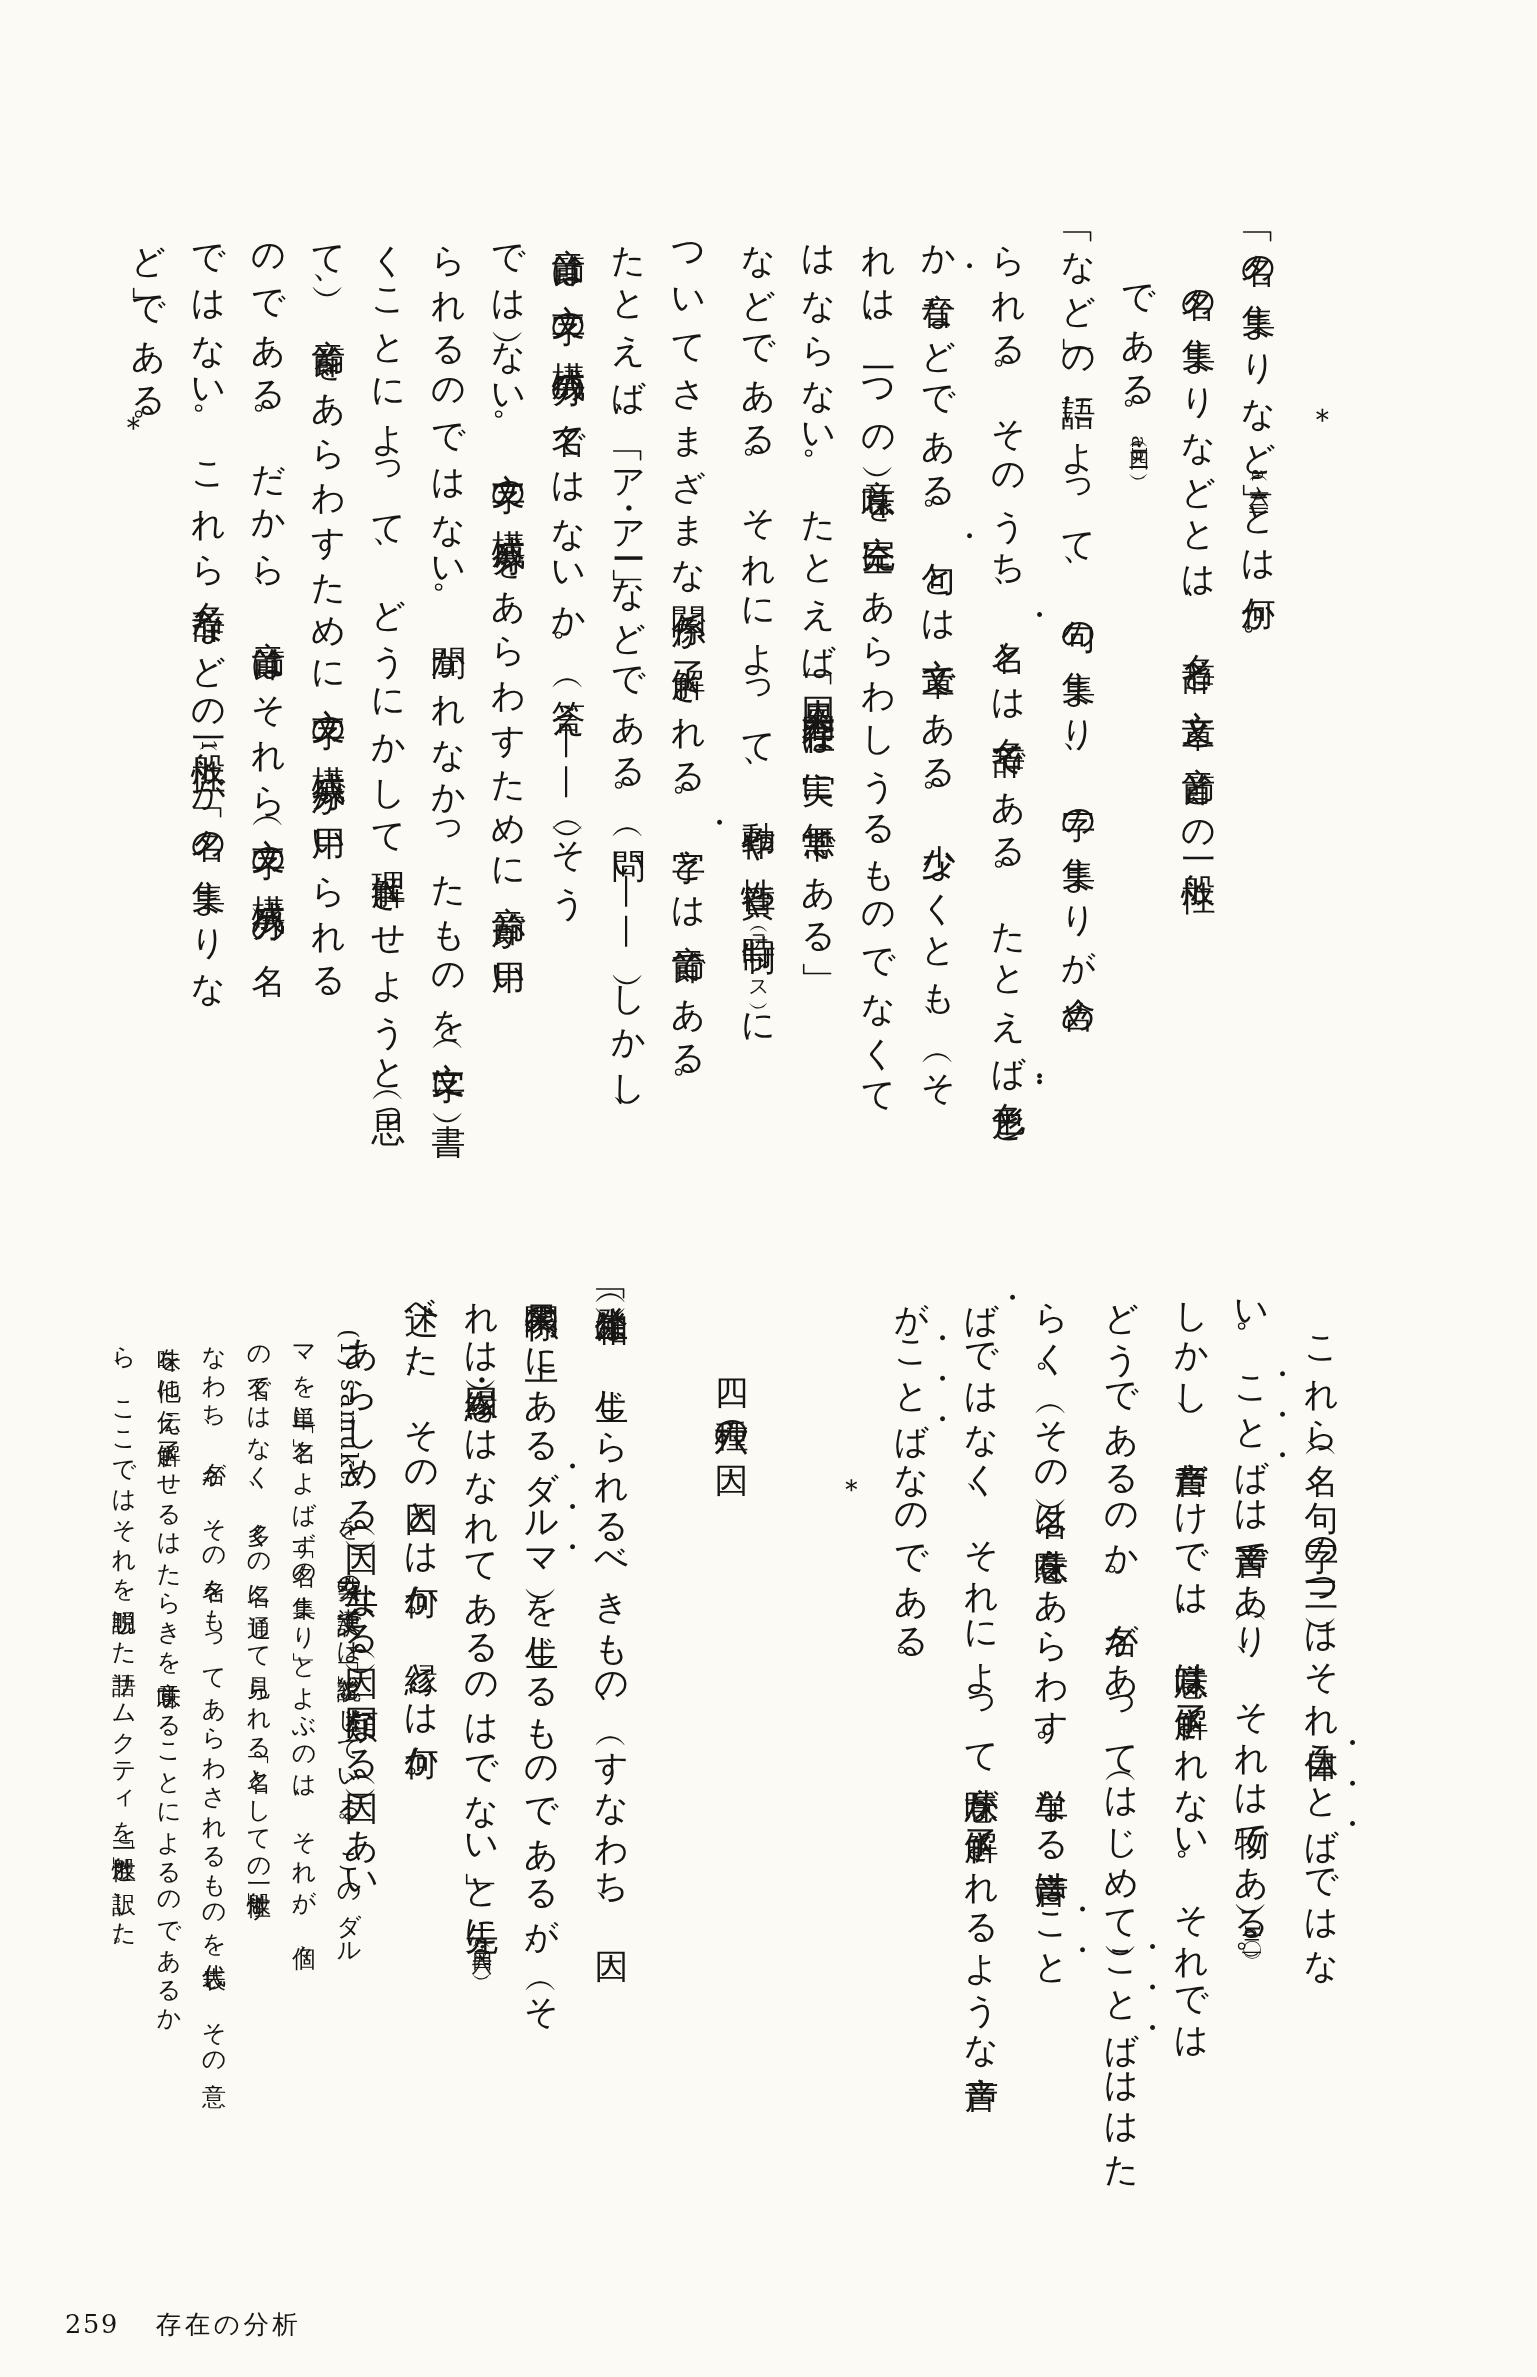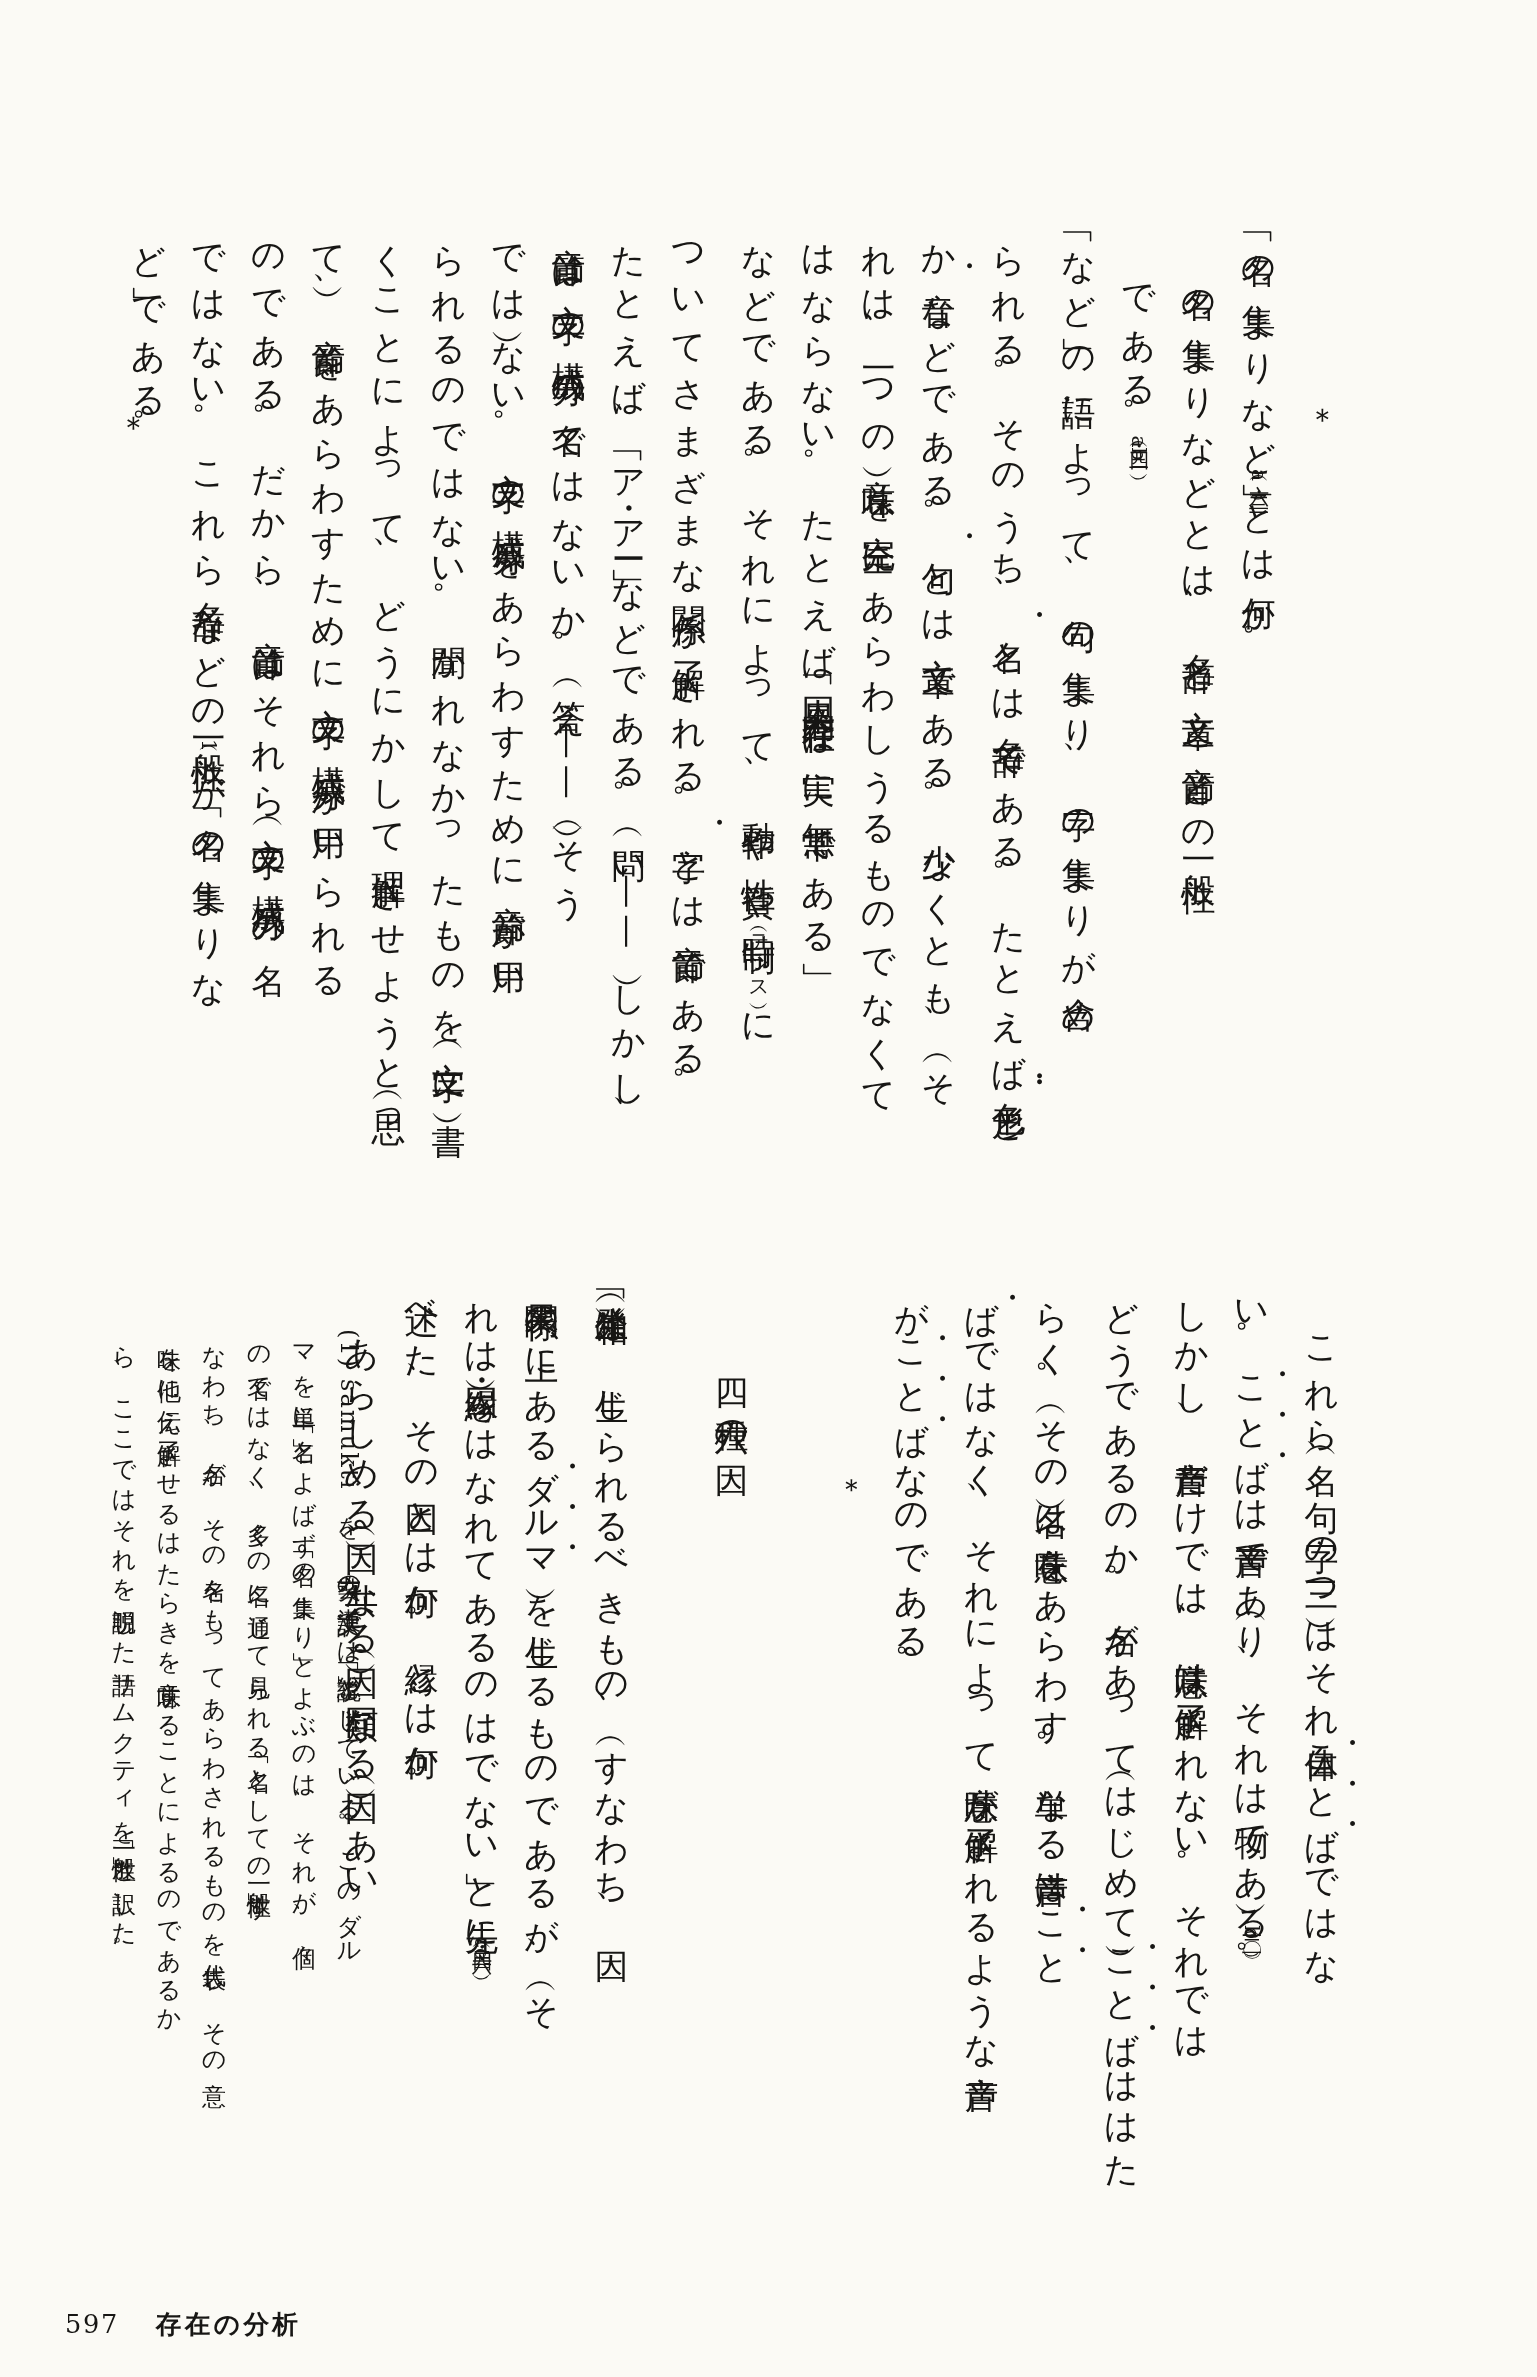--- a/index.html
+++ b/index.html
@@ -47,21 +47,21 @@
   }
   
   .star{position:absolute;font-size:31px;line-height:1;}
   .star-top-right{left:1307px;top:404px;}
   .star-top-left{left:118px;top:412px;}
   
   .footer{
     position:absolute;left:65px;top:2307px;
     font-size:25.6px;letter-spacing:1.7px;
   }
-  .footer .ftitle{margin-left:27px;letter-spacing:3.4px;font-weight:bold;}
+  .footer .ftitle{margin-left:27px;letter-spacing:3.4px;}
 </style>
 </head>
 <body>
 
 <div class="page">
 
   <span class="star star-top-right">＊</span>
 
   <span class="star star-top-left">＊</span>
 
@@ -109,18 +109,18 @@
   <div id="footnote-block" class="vblock footnote">
       <div class="line">(1) samukti を、玄奘の漢文訳では「総説」としている。このダル</div>
       <div class="line">マを単に「名」とよばず「名の集まり」とよぶのは、それが、個々</div>
       <div class="line">の名ではなく、多くの名に通じて見られる「名としての一般性」す</div>
       <div class="line">なわち、名が、その名をもってあらわされるものを代表し、その意</div>
       <div class="line">味を他に伝え了解させるはたらきを意味することによるのであるか</div>
       <div class="line">ら、ここではそれを説明した語サムクティを「一般性」と訳した。</div>
     </div>
 
   <div class="footer">
-    <span class="fnum">597</span>
+    <span class="fnum">259</span>
     <span class="ftitle">存在の分析</span>
   </div>
 
 </div>
 
 
 </body></html>

